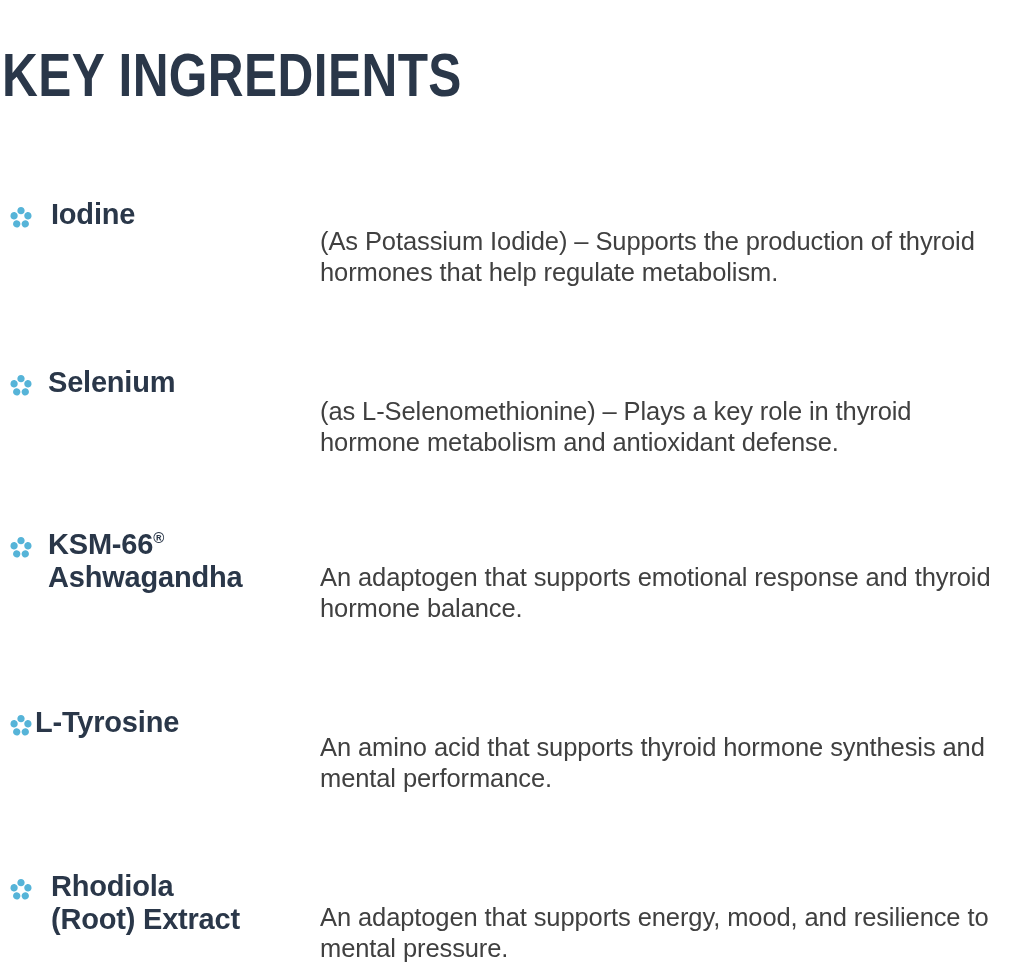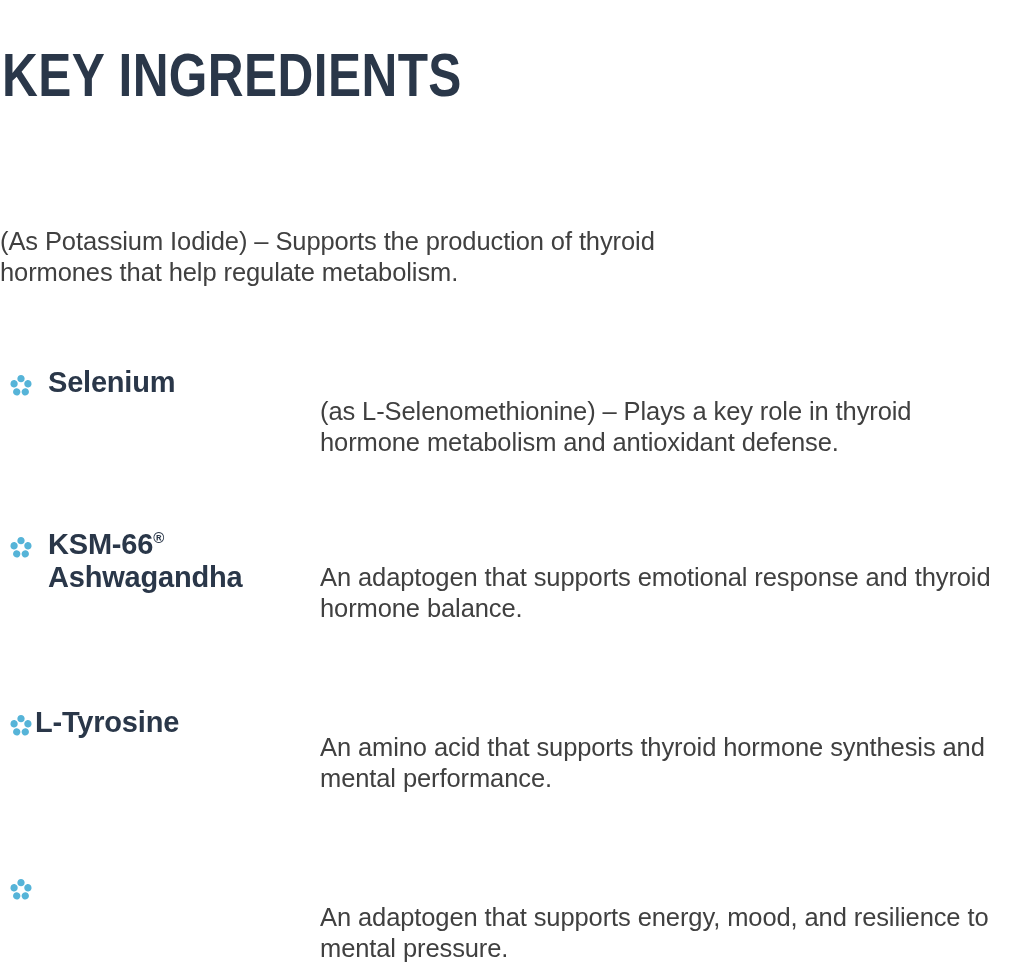--- a/index.html
+++ b/index.html
@@ -127,20 +127,44 @@
 </head>
 <body>
 
 <div class="page">
 
   <h1 class="page-title">KEY INGREDIENTS</h1>
 
   <div class="ingredient-list">
 
     <div class="ingredient-row row-iodine">
+      <div class="name-cell">
+        <span class="bullet-icon">
+          <svg viewBox="0 0 100 100" xmlns="http://www.w3.org/2000/svg" aria-hidden="true">
+            <g fill="#56b4d8">
+              <g transform="rotate(0 50 50)">
+                  <path d="M50 8 C58 8 64 14 64 22 C64 30 58 36 50 36 C42 36 36 30 36 22 C36 14 42 8 50 8 Z" transform="translate(0,0)"></path>
+                </g>
+              <g transform="rotate(72 50 50)">
+                  <path d="M50 8 C58 8 64 14 64 22 C64 30 58 36 50 36 C42 36 36 30 36 22 C36 14 42 8 50 8 Z"></path>
+                </g>
+              <g transform="rotate(144 50 50)">
+                  <path d="M50 8 C58 8 64 14 64 22 C64 30 58 36 50 36 C42 36 36 30 36 22 C36 14 42 8 50 8 Z"></path>
+                </g>
+              <g transform="rotate(216 50 50)">
+                  <path d="M50 8 C58 8 64 14 64 22 C64 30 58 36 50 36 C42 36 36 30 36 22 C36 14 42 8 50 8 Z"></path>
+                </g>
+              <g transform="rotate(288 50 50)">
+                  <path d="M50 8 C58 8 64 14 64 22 C64 30 58 36 50 36 C42 36 36 30 36 22 C36 14 42 8 50 8 Z"></path>
+                </g>
+            </g>
+          </svg>
+        </span>
+        <span class="ingredient-name">Iodine</span>
+      </div>
       <div class="desc-cell">
         <p class="ingredient-desc">(As Potassium Iodide) – Supports the production of thyroid hormones that help regulate metabolism.</p>
       </div>
     </div>
 
     <div class="ingredient-row row-selenium">
       <div class="name-cell">
         <span class="bullet-icon">
           <svg viewBox="0 0 100 100" xmlns="http://www.w3.org/2000/svg" aria-hidden="true">
             <g fill="#56b4d8">
@@ -245,20 +269,21 @@
                 </g>
               <g transform="rotate(216 50 50)">
                   <path d="M50 8 C58 8 64 14 64 22 C64 30 58 36 50 36 C42 36 36 30 36 22 C36 14 42 8 50 8 Z"></path>
                 </g>
               <g transform="rotate(288 50 50)">
                   <path d="M50 8 C58 8 64 14 64 22 C64 30 58 36 50 36 C42 36 36 30 36 22 C36 14 42 8 50 8 Z"></path>
                 </g>
             </g>
           </svg>
         </span>
+        <span class="ingredient-name"><span>Rhodiola</span><br><span>(Root) Extract</span></span>
       </div>
       <div class="desc-cell">
         <p class="ingredient-desc">An adaptogen that supports energy, mood, and resilience to mental pressure.</p>
       </div>
     </div>
 
   </div>
 </div>
 
 </body></html>

